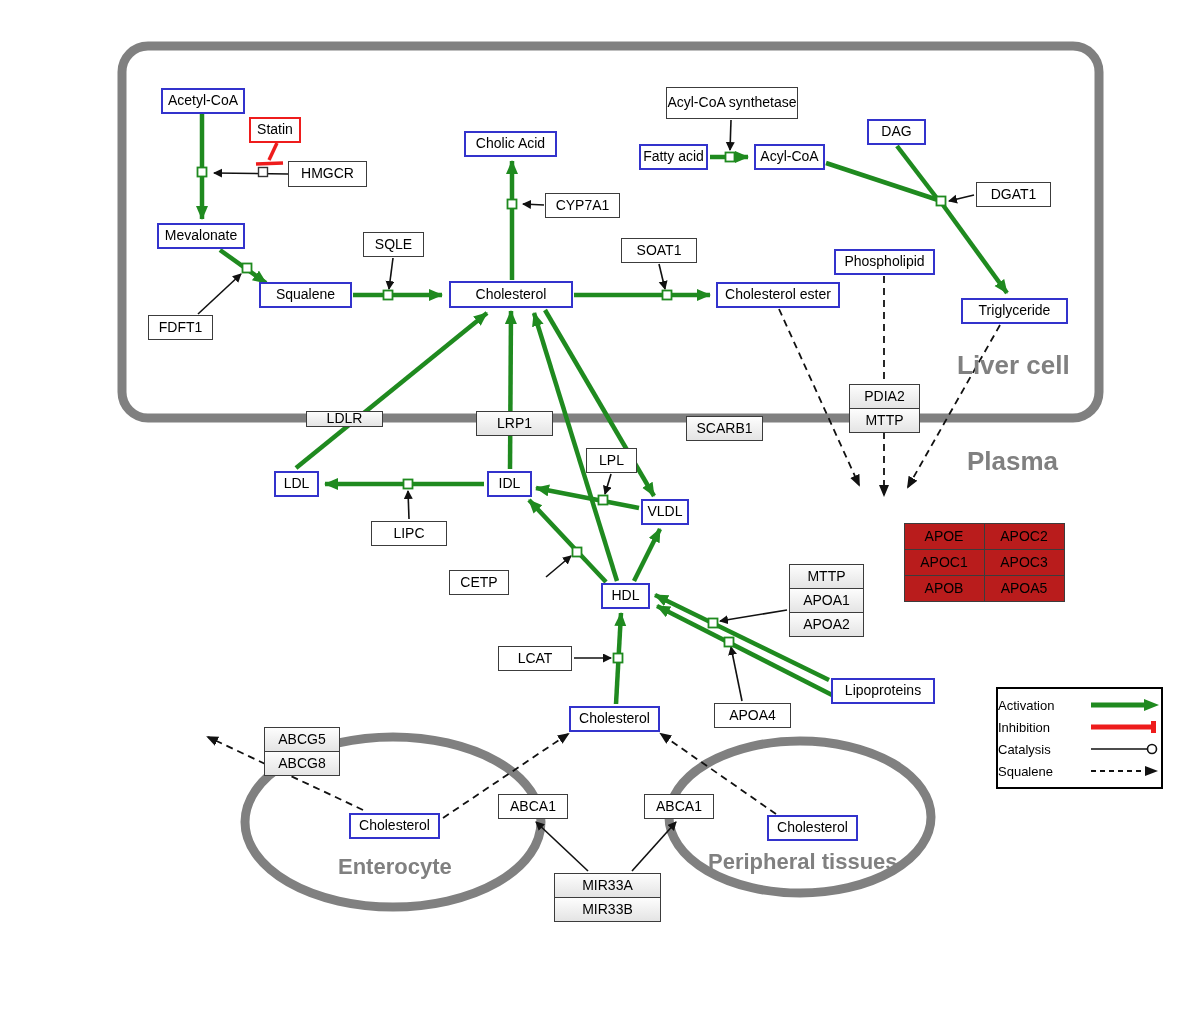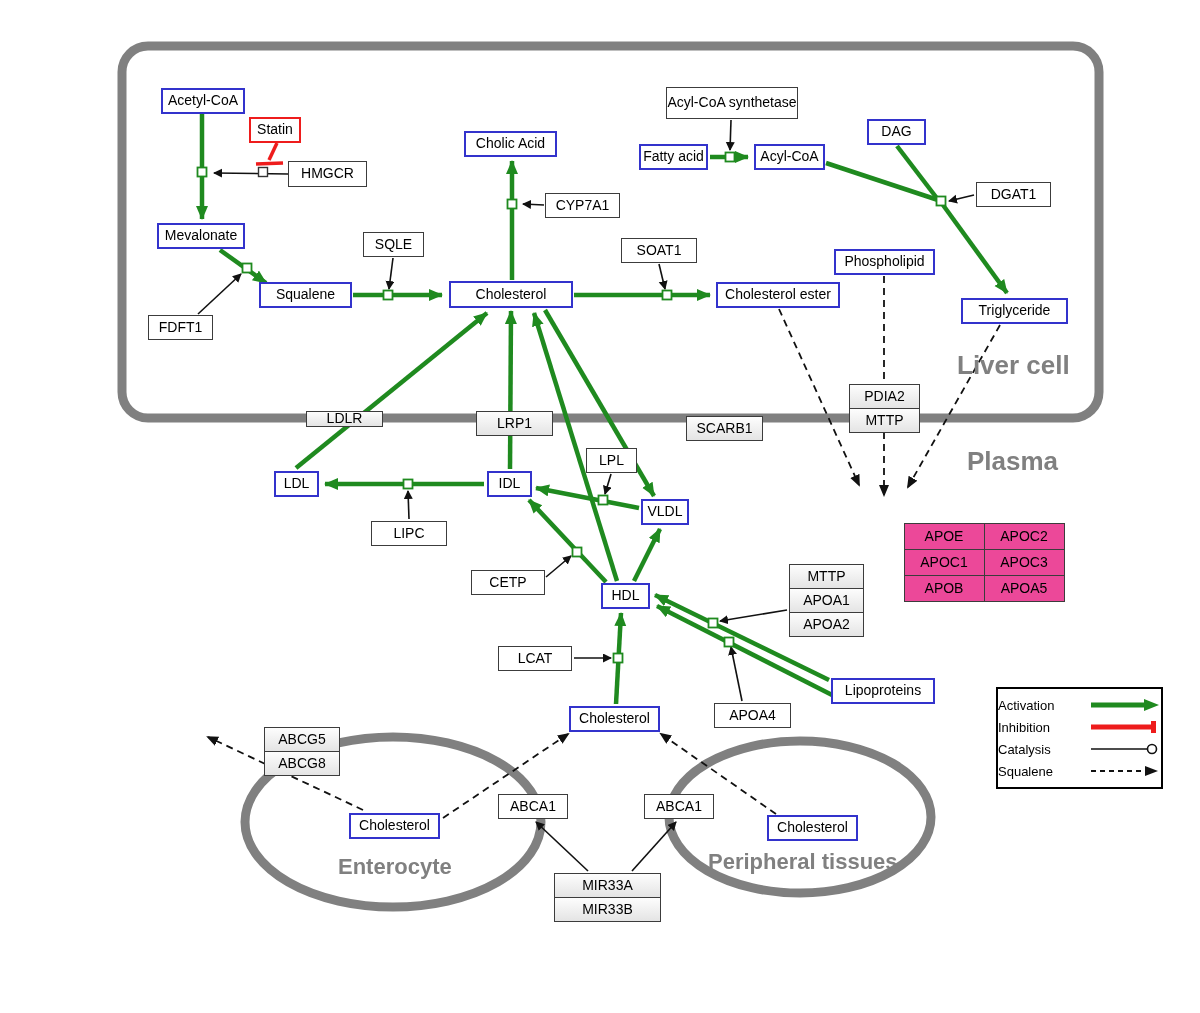--- a/index.html
+++ b/index.html
@@ -21,21 +21,21 @@
   .inhib{stroke:var(--inhibition-red,#ee1c1c);stroke-width:3.5;fill:none;}
   .rnode{fill:#fff;stroke:var(--activation-green,#1f8a1f);stroke-width:1.8;}
   .rnode-black{fill:#fff;stroke:#333;stroke-width:1.4;}
   .comp{fill:none;stroke:var(--compartment-gray,#808080);stroke-width:9;}
   .legend{position:absolute;left:996px;top:687px;width:163px;border:2px solid #000;
           background:#fff;z-index:4;padding:5px 0;}
   .legend-row{display:flex;align-items:center;justify-content:space-between;
               padding:3px 0;font-size:13px;color:#000;}
   .apo-table{position:absolute;left:904px;top:523px;display:grid;
              grid-template-columns:80px 80px;z-index:3;}
-  .apo-cell{border:1px solid #3c3c3c;background:#ec4899;height:25px;display:flex;
+  .apo-cell{border:1px solid #3c3c3c;background:#b91c1c;height:25px;display:flex;
             align-items:center;justify-content:center;font-size:14px;margin:-0.5px;}
 </style>
 </head>
 <body>
 
 <div class="canvas">
 
   <svg class="layer" width="1200" height="1013">
     <defs>
       <marker id="arrow-green" markerUnits="userSpaceOnUse" markerWidth="16" markerHeight="14" refX="13" refY="6" orient="auto">
@@ -157,21 +157,21 @@
 
   <div class="node" style="left:288px;top:161px;width:79px;height:26px">HMGCR</div>
   <div class="node" style="left:545px;top:193px;width:75px;height:25px">CYP7A1</div>
   <div class="node" style="left:363px;top:232px;width:61px;height:25px">SQLE</div>
   <div class="node" style="left:148px;top:315px;width:65px;height:25px">FDFT1</div>
   <div class="node" style="left:621px;top:238px;width:76px;height:25px">SOAT1</div>
   <div class="node" style="left:666px;top:87px;width:132px;height:32px">Acyl-CoA synthetase</div>
   <div class="node" style="left:976px;top:182px;width:75px;height:25px">DGAT1</div>
   <div class="node" style="left:371px;top:521px;width:76px;height:25px">LIPC</div>
   <div class="node" style="left:586px;top:448px;width:51px;height:25px">LPL</div>
-  <div class="node" style="left:471px;top:570px;width:74px;height:25px">CETP</div>
+  <div class="node" style="left:449px;top:570px;width:60px;height:25px">CETP</div>
   <div class="node" style="left:498px;top:646px;width:74px;height:25px">LCAT</div>
   <div class="node" style="left:714px;top:703px;width:77px;height:25px">APOA4</div>
   <div class="node" style="left:498px;top:794px;width:70px;height:25px">ABCA1</div>
   <div class="node" style="left:644px;top:794px;width:70px;height:25px">ABCA1</div>
 
   <div class="node gene-gray" style="left:306px;top:411px;width:77px;height:16px">LDLR</div>
   <div class="node gene-gray" style="left:476px;top:411px;width:77px;height:25px">LRP1</div>
   <div class="node gene-gray" style="left:686px;top:416px;width:77px;height:25px">SCARB1</div>
   <div class="node gene-gray" style="left:849px;top:384px;width:71px;height:25px">PDIA2</div>
   <div class="node gene-gray" style="left:849px;top:408px;width:71px;height:25px">MTTP</div>

